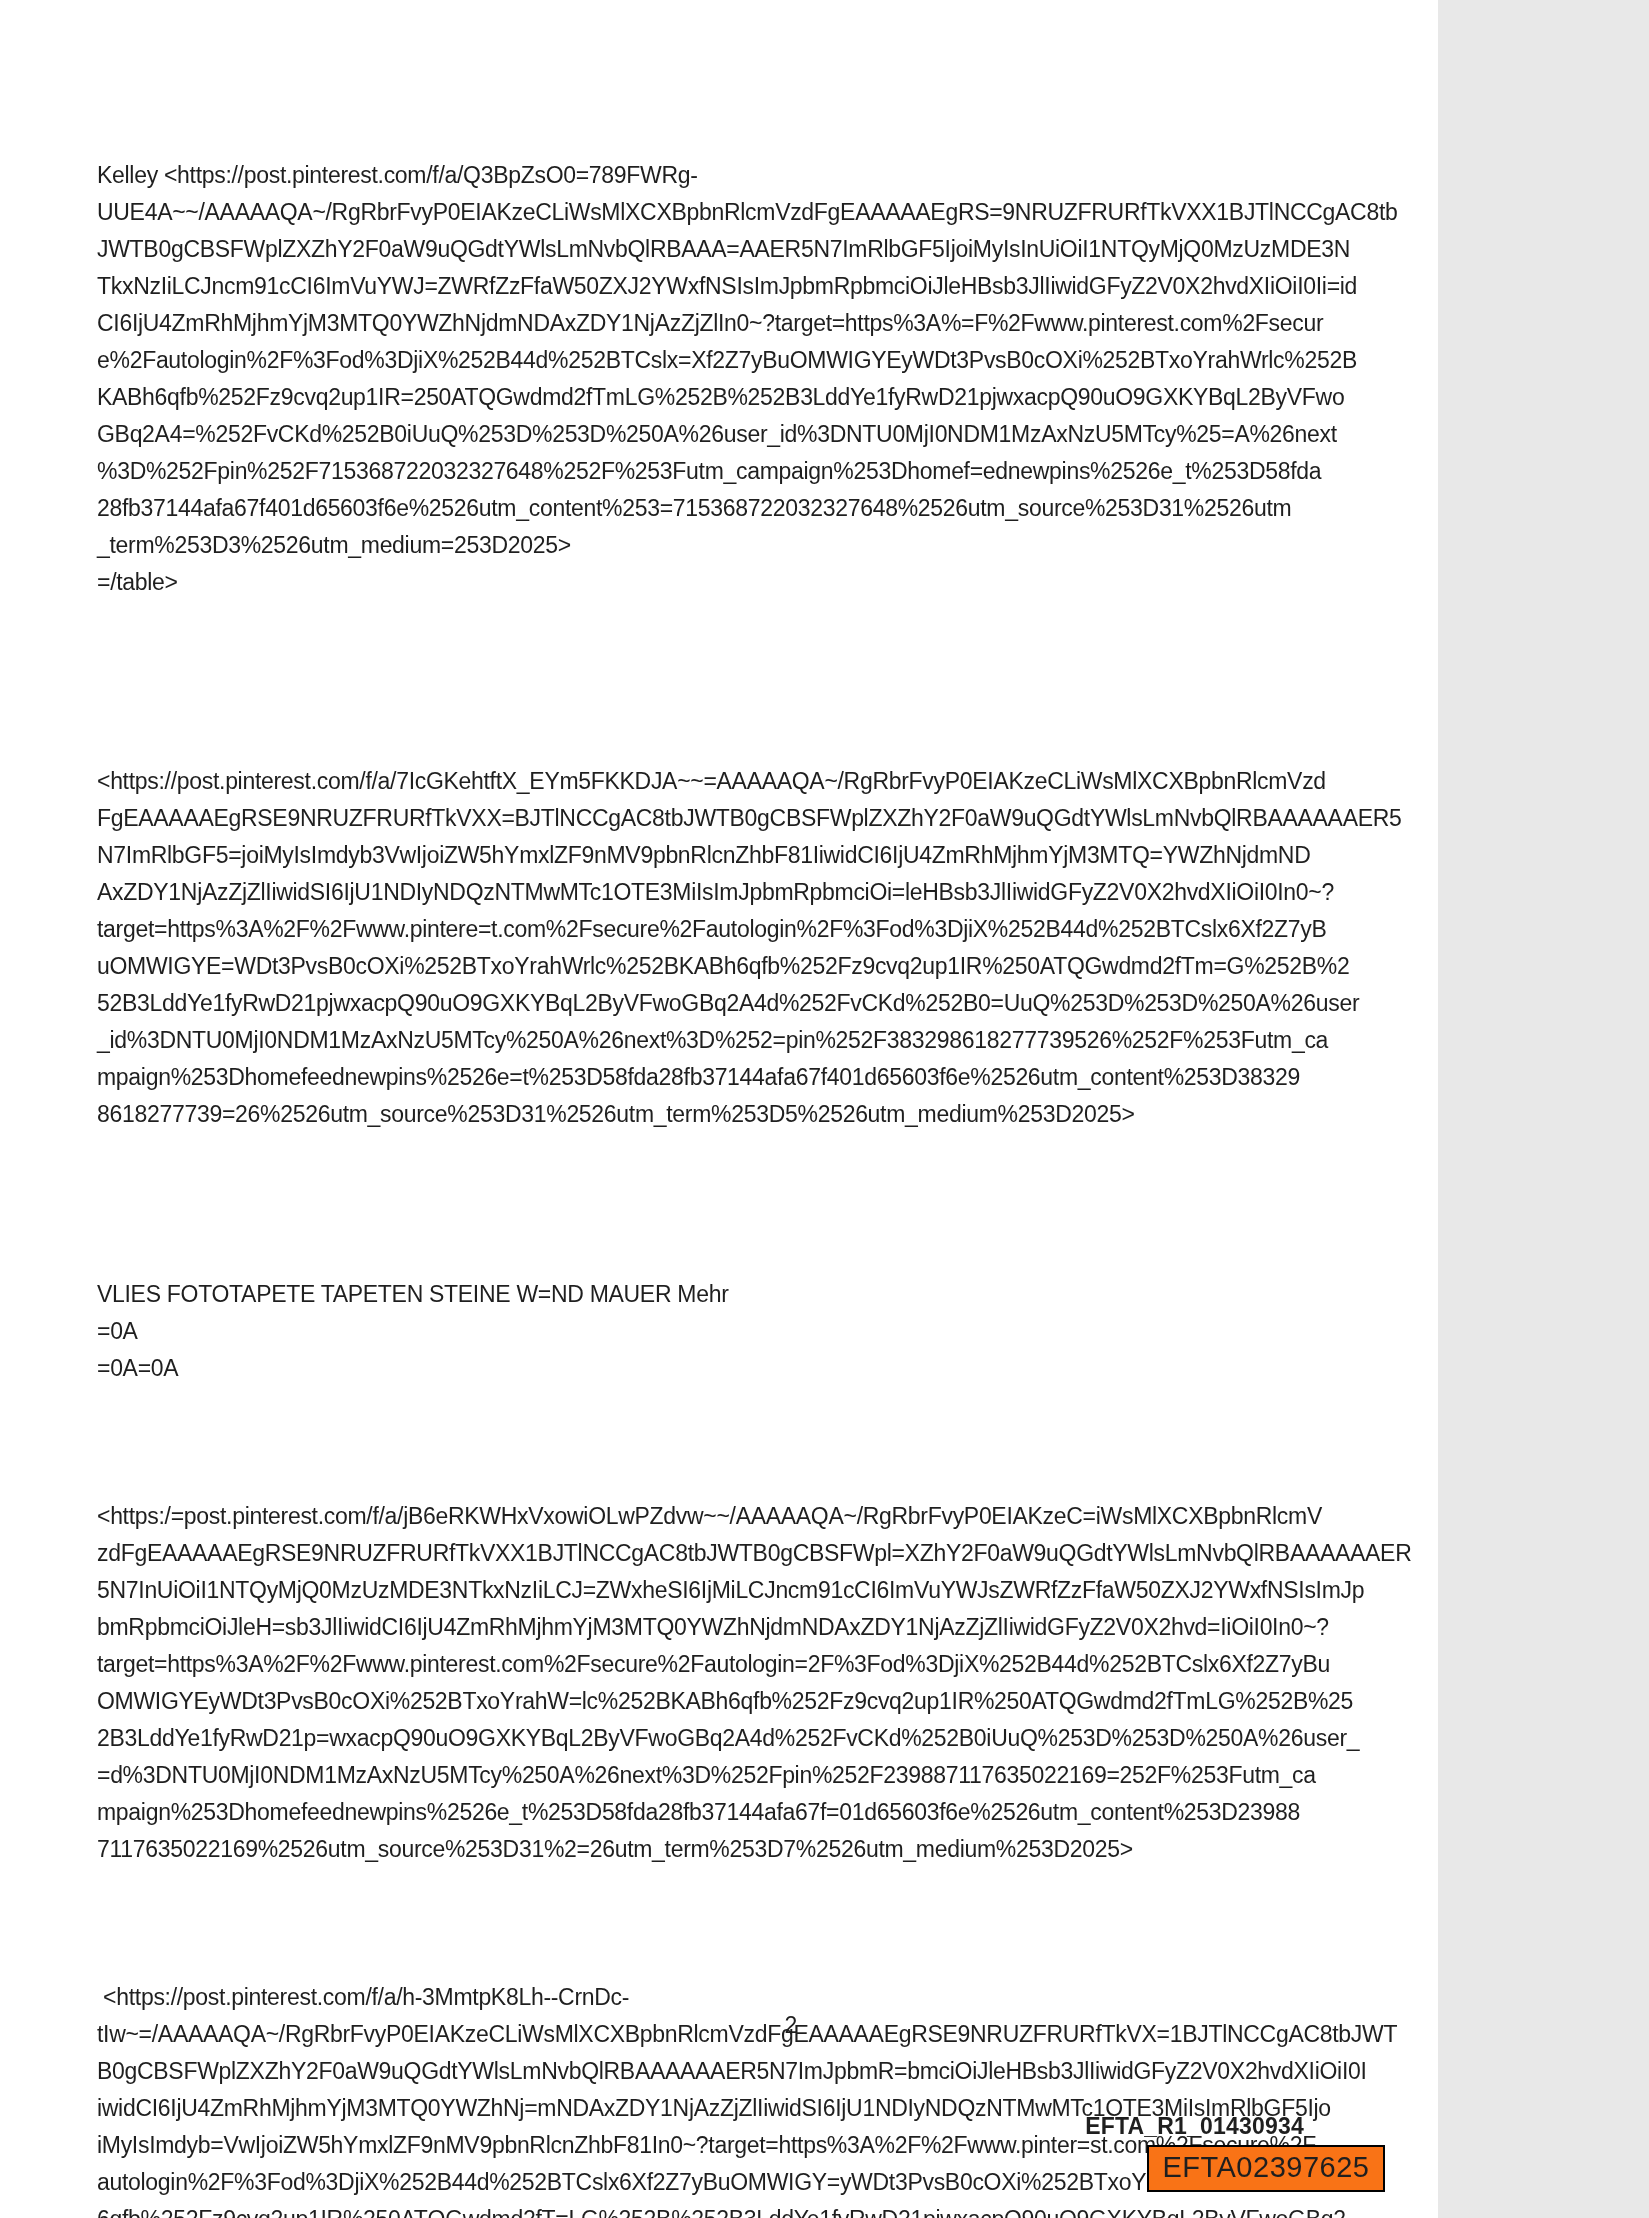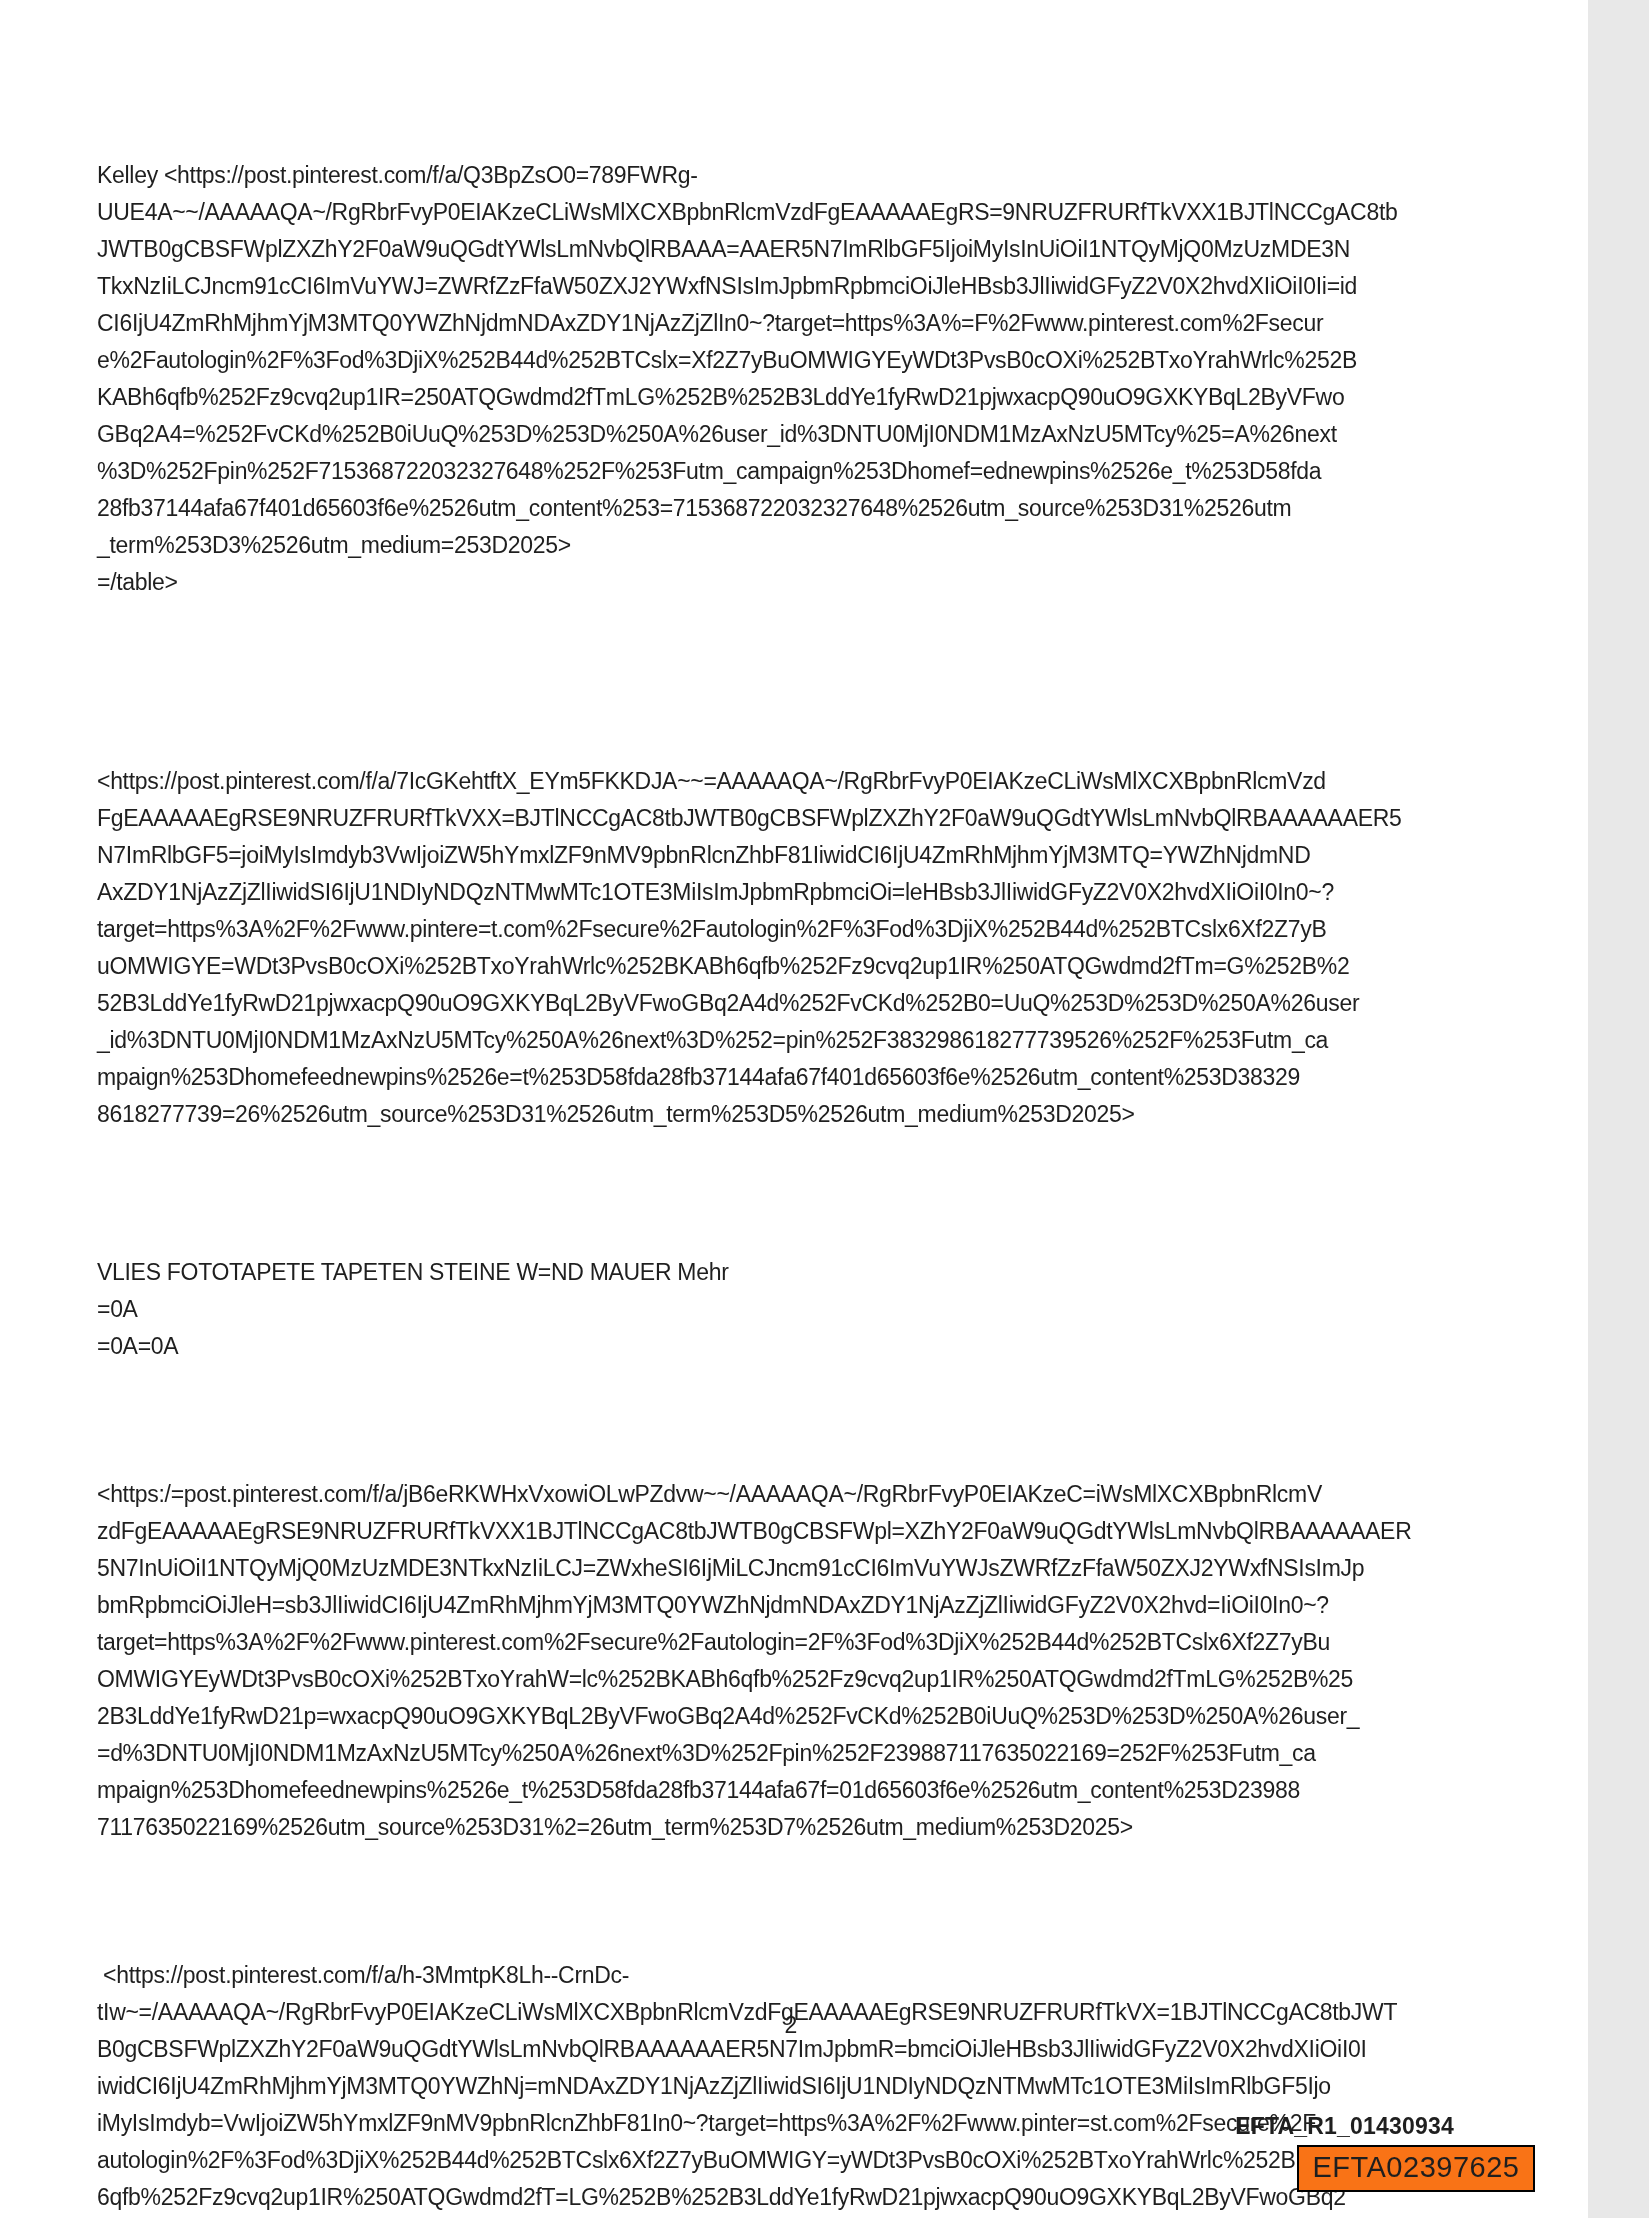--- a/index.html
+++ b/index.html
@@ -2,41 +2,41 @@
 <html><head>
 <meta charset="utf-8">
 <style>
   html, body {
     margin: 0;
     padding: 0;
     background: #e8e8e8;
   }
   .page {
     position: relative;
-    width: 1588px;
+    width: 1438px;
     height: 2218px;
     background: #ffffff;
     overflow: hidden;
     font-family: "Liberation Sans", sans-serif;
     color: #1f1f1f;
   }
   .content {
     position: absolute;
     left: 97px;
     top: 83px;
     width: 1388px;
     font-size: 23px;
     line-height: 37px;
     letter-spacing: -0.3px;
     white-space: pre;
     font-weight: 400;
   }
   .para { margin: 0; }
   .gap-after-p1 { margin-bottom: 51px; }
-  .gap-after-p2 { margin-bottom: 10px; }
+  .gap-after-p2 { margin-bottom: 32px; }
   .page-number {
     position: absolute;
     left: 97px;
     top: 2007px;
     width: 1388px;
     text-align: center;
     font-size: 23px;
     line-height: 37px;
   }
   .bates-1 {

